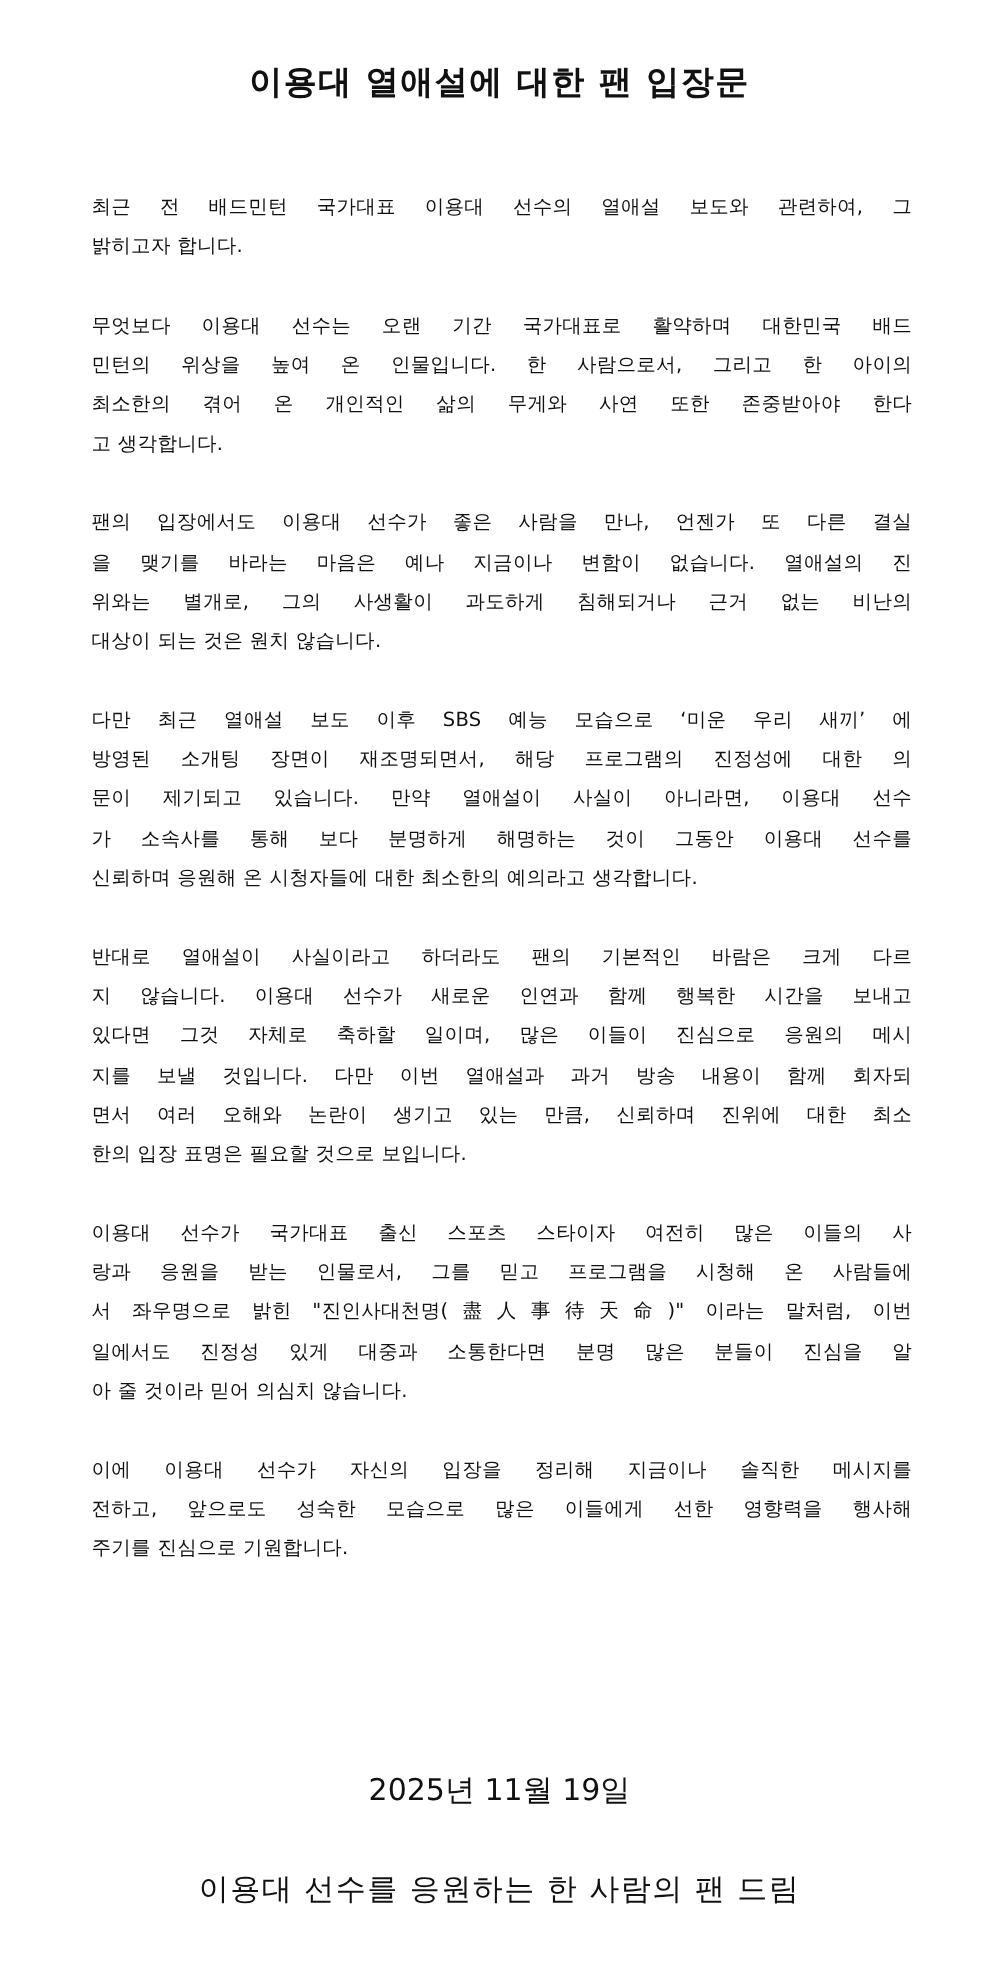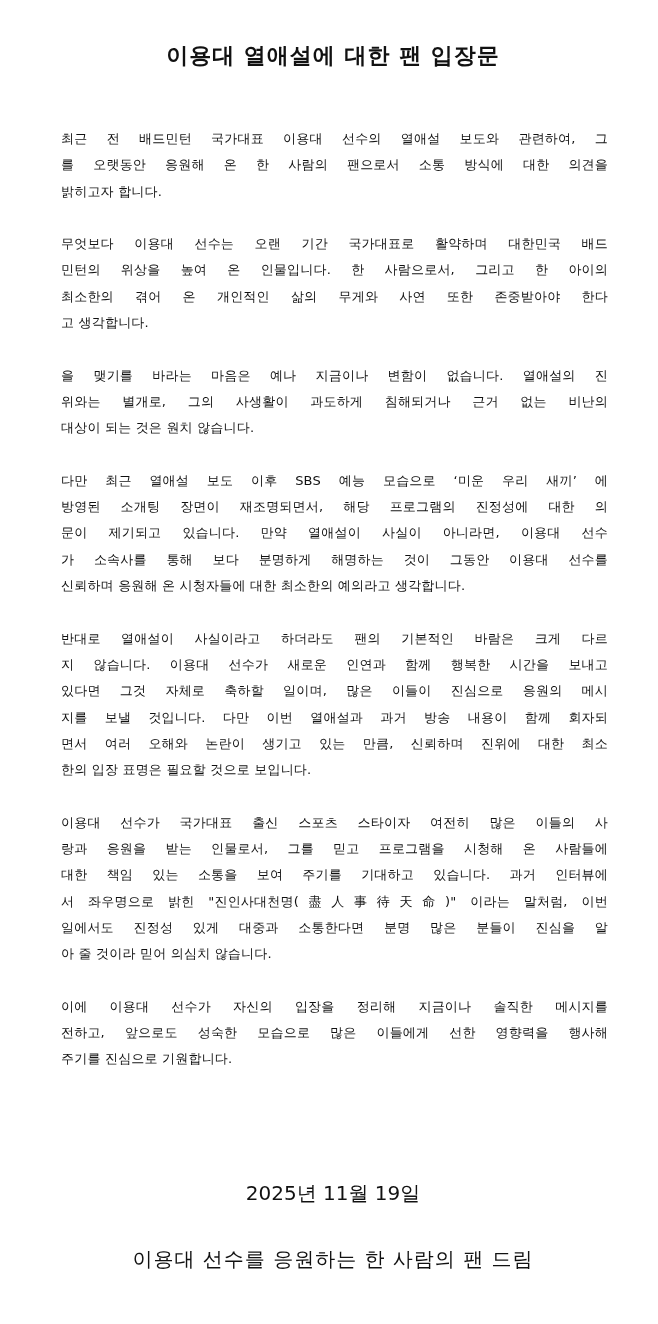--- a/index.html
+++ b/index.html
@@ -79,32 +79,32 @@
 <body>
 
 <div class="page">
 
   <div class="title">이용대 열애설에 대한 팬 입장문</div>
 
   <div class="body-block">
 
     <div class="para">
       <span class="line">최근 전 배드민턴 국가대표 이용대 선수의 열애설 보도와 관련하여, 그</span>
-      <span class="line">를 오랫동안 응원해 온 한 사람의 팬으로서 소통 방식에 대한 의견을</span>
       <span class="line last">밝히고자 합니다.</span>
     </div>
 
     <div class="para">
       <span class="line">무엇보다 이용대 선수는 오랜 기간 국가대표로 활약하며 대한민국 배드</span>
       <span class="line">민턴의 위상을 높여 온 인물입니다. 한 사람으로서, 그리고 한 아이의</span>
       <span class="line">최소한의 겪어 온 개인적인 삶의 무게와 사연 또한 존중받아야 한다</span>
       <span class="line last">고 생각합니다.</span>
     </div>
 
     <div class="para">
+      <span class="line">팬의 입장에서도 이용대 선수가 좋은 사람을 만나, 언젠가 또 다른 결실</span>
       <span class="line">을 맺기를 바라는 마음은 예나 지금이나 변함이 없습니다. 열애설의 진</span>
       <span class="line">위와는 별개로, 그의 사생활이 과도하게 침해되거나 근거 없는 비난의</span>
       <span class="line last">대상이 되는 것은 원치 않습니다.</span>
     </div>
 
     <div class="para">
       <span class="line">다만 최근 열애설 보도 이후 SBS 예능 모습으로 ‘미운 우리 새끼’ 에</span>
       <span class="line">방영된 소개팅 장면이 재조명되면서, 해당 프로그램의 진정성에 대한 의</span>
       <span class="line">문이 제기되고 있습니다. 만약 열애설이 사실이 아니라면, 이용대 선수</span>
       <span class="line">가 소속사를 통해 보다 분명하게 해명하는 것이 그동안 이용대 선수를</span>
@@ -116,21 +116,20 @@
       <span class="line">지 않습니다. 이용대 선수가 새로운 인연과 함께 행복한 시간을 보내고</span>
       <span class="line">있다면 그것 자체로 축하할 일이며, 많은 이들이 진심으로 응원의 메시</span>
       <span class="line">지를 보낼 것입니다. 다만 이번 열애설과 과거 방송 내용이 함께 회자되</span>
       <span class="line">면서 여러 오해와 논란이 생기고 있는 만큼, 신뢰하며 진위에 대한 최소</span>
       <span class="line last">한의 입장 표명은 필요할 것으로 보입니다.</span>
     </div>
 
     <div class="para">
       <span class="line">이용대 선수가 국가대표 출신 스포츠 스타이자 여전히 많은 이들의 사</span>
       <span class="line">랑과 응원을 받는 인물로서, 그를 믿고 프로그램을 시청해 온 사람들에</span>
-      <span class="line">대한 책임 있는 소통을 보여 주기를 기대하고 있습니다. 과거 인터뷰에</span>
       <span class="line">서 좌우명으로 밝힌 "진인사대천명(盡人事待天命)" 이라는 말처럼, 이번</span>
       <span class="line">일에서도 진정성 있게 대중과 소통한다면 분명 많은 분들이 진심을 알</span>
       <span class="line last">아 줄 것이라 믿어 의심치 않습니다.</span>
     </div>
 
     <div class="para">
       <span class="line">이에 이용대 선수가 자신의 입장을 정리해 지금이나 솔직한 메시지를</span>
       <span class="line">전하고, 앞으로도 성숙한 모습으로 많은 이들에게 선한 영향력을 행사해</span>
       <span class="line last">주기를 진심으로 기원합니다.</span>
     </div>

